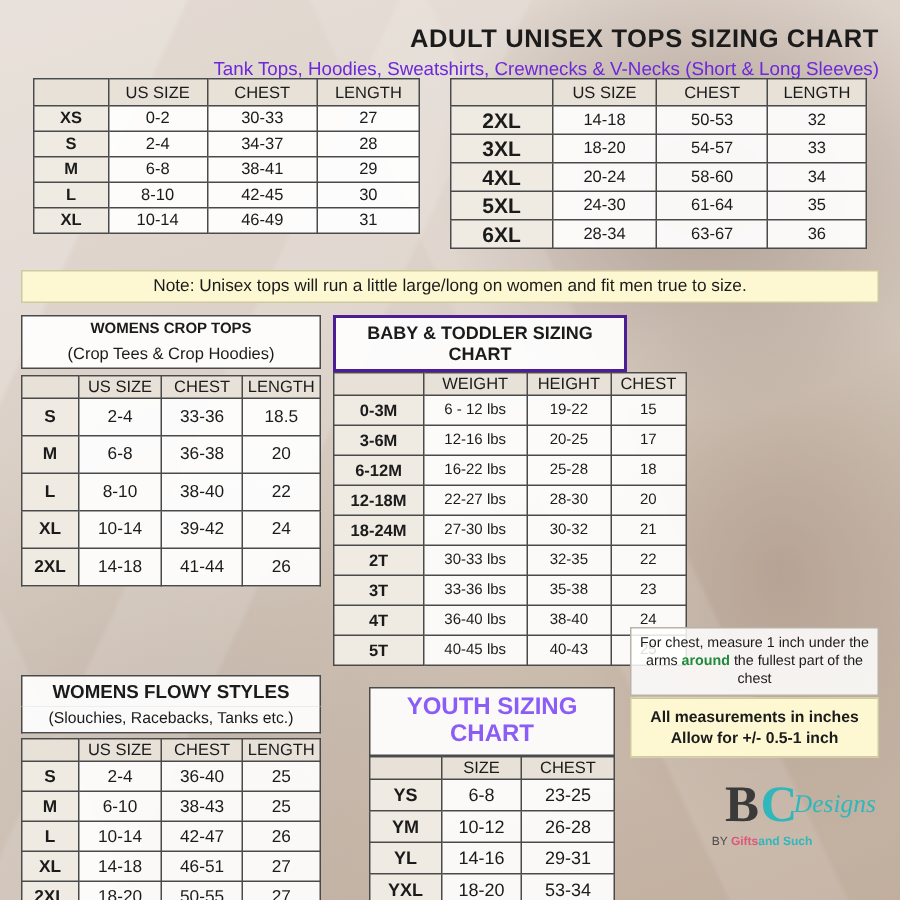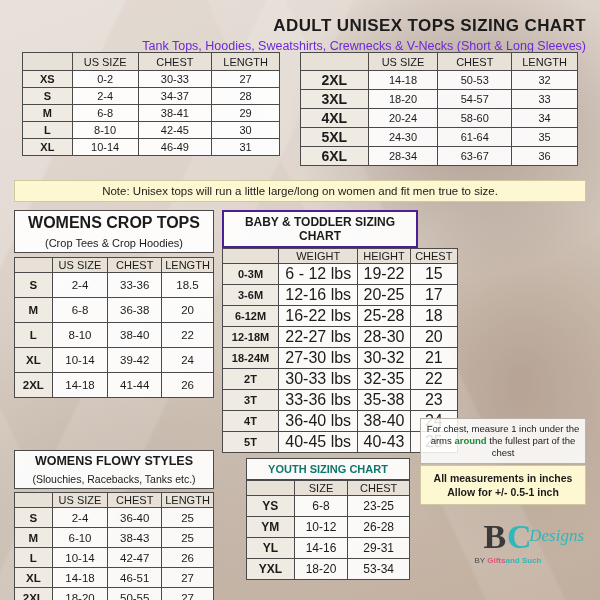--- a/index.html
+++ b/index.html
@@ -68,56 +68,56 @@
     position:absolute; left:14px; top:180px; width:572px; height:22px;
     background:#fdf8d2; border:1px solid #cfc9a0;
     display:flex; align-items:center; justify-content:center;
     font-size:11.5px; color:#1b1b1b;
   }
 
   
   #crop-block { position:absolute; left:14px; top:210px; width:200px; }
   #crop-title {
     background:rgba(255,255,255,.92); border:1px solid #4a4a4a; border-bottom:none;
-    text-align:center; font-weight:bold; font-size:16px; padding:3px 0; color:#1b1b1b;
+    text-align:center; font-weight:bold; font-size:10px; padding:3px 0; color:#1b1b1b;
   }
   #crop-sub {
     background:rgba(255,255,255,.92); border:1px solid #4a4a4a; border-top:none;
     text-align:center; font-size:11px; padding:2px 0 3px; color:#1b1b1b;
   }
   #crop-table { width:200px; margin-top:4px; }
   #crop-table td { height:25px; font-size:11.5px; }
 
   
   #baby-block { position:absolute; left:222px; top:210px; width:196px; }
   #baby-title {
     background:rgba(255,255,255,.92); border:2px solid #4c1d95;
     text-align:center; font-weight:bold; font-size:12px; padding:3px 0; color:#1b1b1b;
   }
   #baby-table { width:236px; }
-  #baby-table td { height:20px; font-size:16px; }
+  #baby-table td { height:20px; font-size:10px; }
 
   
   #flowy-block { position:absolute; left:14px; top:450px; width:200px; }
   #flowy-title {
     background:rgba(255,255,255,.92); border:1px solid #4a4a4a; border-bottom:none;
     text-align:center; font-weight:bold; font-size:12.5px; padding:3px 0; color:#1b1b1b;
   }
   #flowy-sub {
     background:rgba(255,255,255,.92); border:1px solid #4a4a4a; border-top:none;
     text-align:center; font-size:10.5px; padding:2px 0 3px; color:#1b1b1b;
   }
   #flowy-table { width:200px; margin-top:3px; }
   #flowy-table td { height:20px; font-size:11.5px; }
 
   
   #youth-block { position:absolute; left:246px; top:458px; width:164px; }
   #youth-title {
     background:rgba(255,255,255,.92); border:1px solid #4a4a4a;
-    text-align:center; font-weight:bold; font-size:11px; padding:4px 0; color:#0f766e;
+    text-align:center; font-weight:bold; font-size:16px; padding:4px 0; color:#8b5cf6;
   }
   #youth-table { width:164px; }
   #youth-table td { height:21px; font-size:12px; }
 
   
   #measure-note {
     position:absolute; left:420px; top:418px; width:166px;
     background:rgba(255,255,255,.85); border:1px solid #b9b2a6;
     font-size:9.5px; color:#1b1b1b; text-align:center; padding:4px 3px; line-height:1.25;
   }

